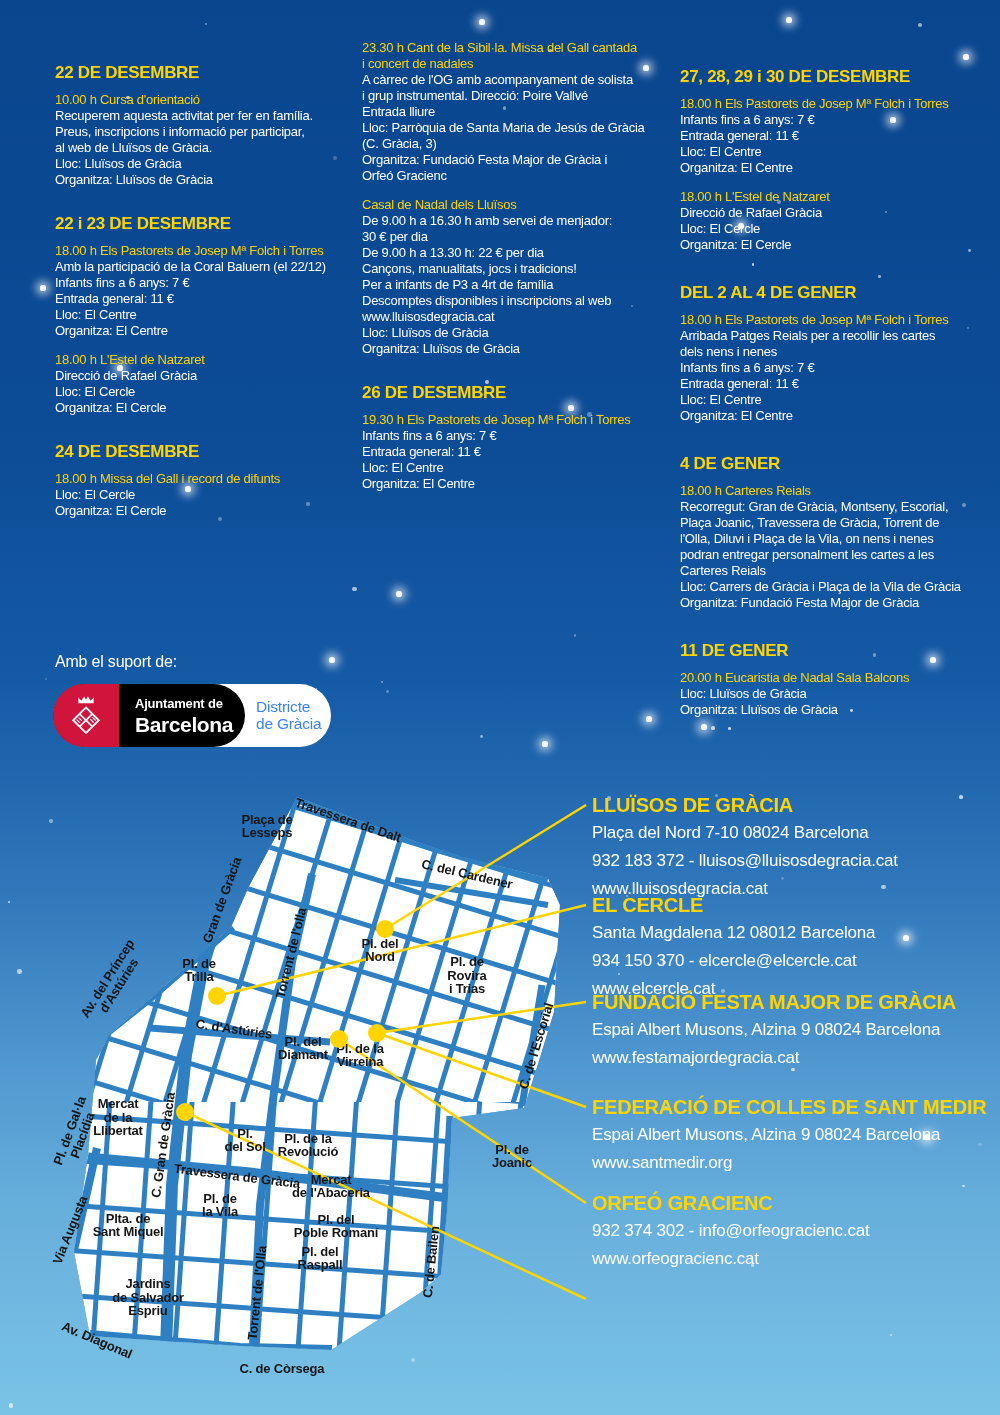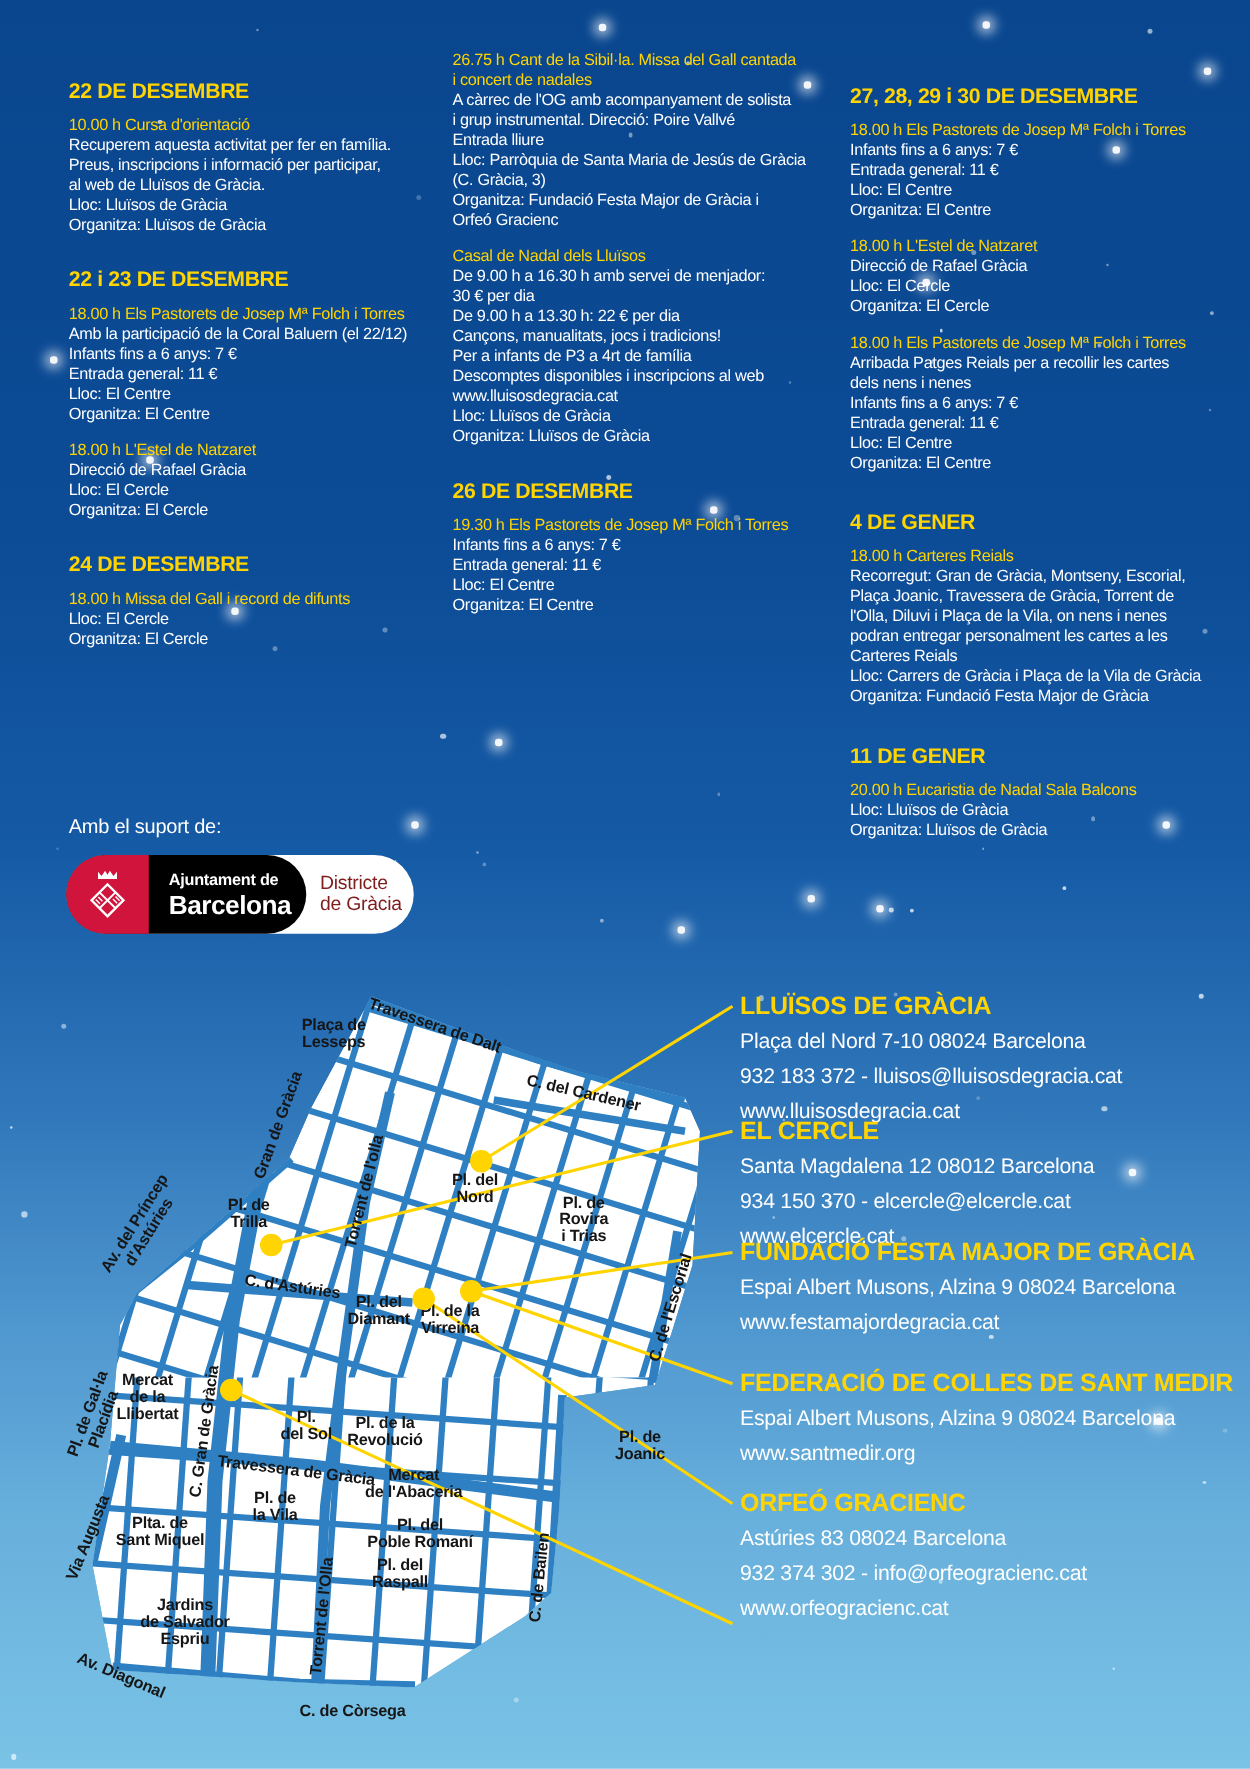--- a/index.html
+++ b/index.html
@@ -28,21 +28,21 @@
   .event p.title{color:var(--yellow)}
   .support-label{position:absolute;left:55px;top:653px;font-size:16px;color:#fff;letter-spacing:-.2px}
   .logo-pill{position:absolute;left:53px;top:684px;width:278px;height:63px}
   .lp-white{position:absolute;inset:0;background:#fff;border-radius:32px}
   .lp-black{position:absolute;left:0;top:0;bottom:0;width:192px;background:#000;border-radius:32px}
   .lp-red{position:absolute;left:0;top:0;bottom:0;width:66px;background:var(--red);border-radius:32px 0 0 32px}
   .lp-red svg{position:absolute;left:14px;top:9px}
   .lp-bcn{position:absolute;left:82px;top:12px;color:#fff}
   .lp-bcn .l1{display:block;font-size:13px;font-weight:700;letter-spacing:-.2px}
   .lp-bcn .l2{display:block;font-size:21px;font-weight:700;letter-spacing:-.4px;margin-top:2px}
-  .lp-dis{position:absolute;left:203px;top:14px;color:#7f1d1d;font-size:15.5px;line-height:17px;letter-spacing:-.2px}
+  .lp-dis{position:absolute;left:203px;top:14px;color:#3b82f6;font-size:15.5px;line-height:17px;letter-spacing:-.2px}
   .lp-dis span{display:block}
   .contact{position:absolute;left:592px;width:400px}
   .contact h3{margin:0 0 4px;font-size:20px;line-height:20px;color:var(--yellow);letter-spacing:-.2px;white-space:nowrap}
   .contact p{margin:0;font-size:17px;line-height:28px;color:#fff;letter-spacing:-.2px;white-space:nowrap}
 </style>
 </head>
 <body style="--yellow: #ffd400; --red: #d0143c;">
 
 <div id="stars">
     <div class="star bright" style="left: 479.4px; top: 19.4px; width: 5.2px; height: 5.2px; opacity: 0.95;"></div>
@@ -296,21 +296,21 @@
         <div>24 DE DESEMBRE</div>
       </h2>
       <div class="event">
         <p class="title">18.00 h Missa del Gall i record de difunts</p>
         <p class="line">Lloc: El Cercle</p>
         <p class="line">Organitza: El Cercle</p>
       </div>
     </div>
     <div class="col" id="col-1">
       <div class="event">
-        <p class="title">26.75 h Cant de la Sibil·la. Missa del Gall cantada</p>
+        <p class="title">23.30 h Cant de la Sibil·la. Missa del Gall cantada</p>
         <p class="title">i concert de nadales</p>
         <p class="line">A càrrec de l'OG amb acompanyament de solista</p>
         <p class="line">i grup instrumental. Direcció: Poire Vallvé</p>
         <p class="line">Entrada lliure</p>
         <p class="line">Lloc: Parròquia de Santa Maria de Jesús de Gràcia</p>
         <p class="line">(C. Gràcia, 3)</p>
         <p class="line">Organitza: Fundació Festa Major de Gràcia i</p>
         <p class="line">Orfeó Gracienc</p>
       </div>
       <div class="event">
@@ -346,20 +346,23 @@
         <p class="line">Entrada general: 11 €</p>
         <p class="line">Lloc: El Centre</p>
         <p class="line">Organitza: El Centre</p>
       </div>
       <div class="event">
         <p class="title">18.00 h L'Estel de Natzaret</p>
         <p class="line">Direcció de Rafael Gràcia</p>
         <p class="line">Lloc: El Cercle</p>
         <p class="line">Organitza: El Cercle</p>
       </div>
+      <h2 class="sec-head">
+        <div>DEL 2 AL 4 DE GENER</div>
+      </h2>
       <div class="event">
         <p class="title">18.00 h Els Pastorets de Josep Mª Folch i Torres</p>
         <p class="line">Arribada Patges Reials per a recollir les cartes</p>
         <p class="line">dels nens i nenes</p>
         <p class="line">Infants fins a 6 anys: 7 €</p>
         <p class="line">Entrada general: 11 €</p>
         <p class="line">Lloc: El Centre</p>
         <p class="line">Organitza: El Centre</p>
       </div>
       <h2 class="sec-head">
@@ -434,17 +437,16 @@
       <p>Espai Albert Musons, Alzina 9  08024 Barcelona</p>
       <p>www.festamajordegracia.cat</p>
     </div>
     <div class="contact" style="top: 1097px;">
       <h3>FEDERACIÓ DE COLLES DE SANT MEDIR</h3>
       <p>Espai Albert Musons, Alzina 9  08024 Barcelona</p>
       <p>www.santmedir.org</p>
     </div>
     <div class="contact" style="top: 1193px;">
       <h3>ORFEÓ GRACIENC</h3>
-      <p>Astúries 83  08024 Barcelona</p>
       <p>932 374 302 - info@orfeogracienc.cat</p>
       <p>www.orfeogracienc.cat</p>
     </div>
   </div>
 
 </body></html>

